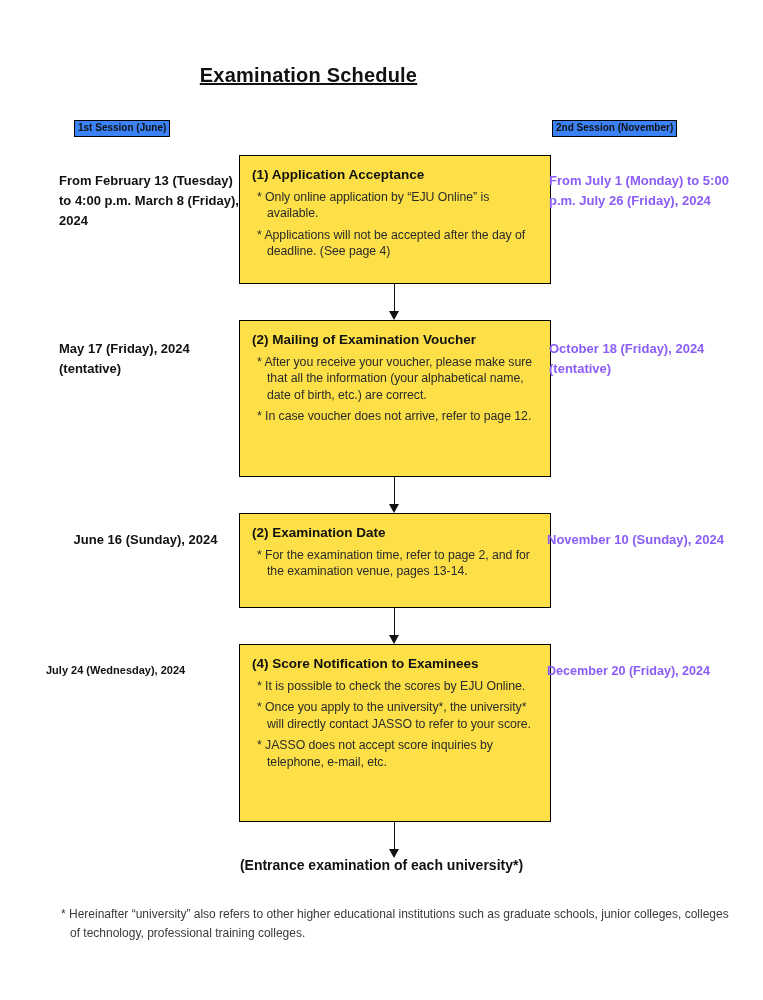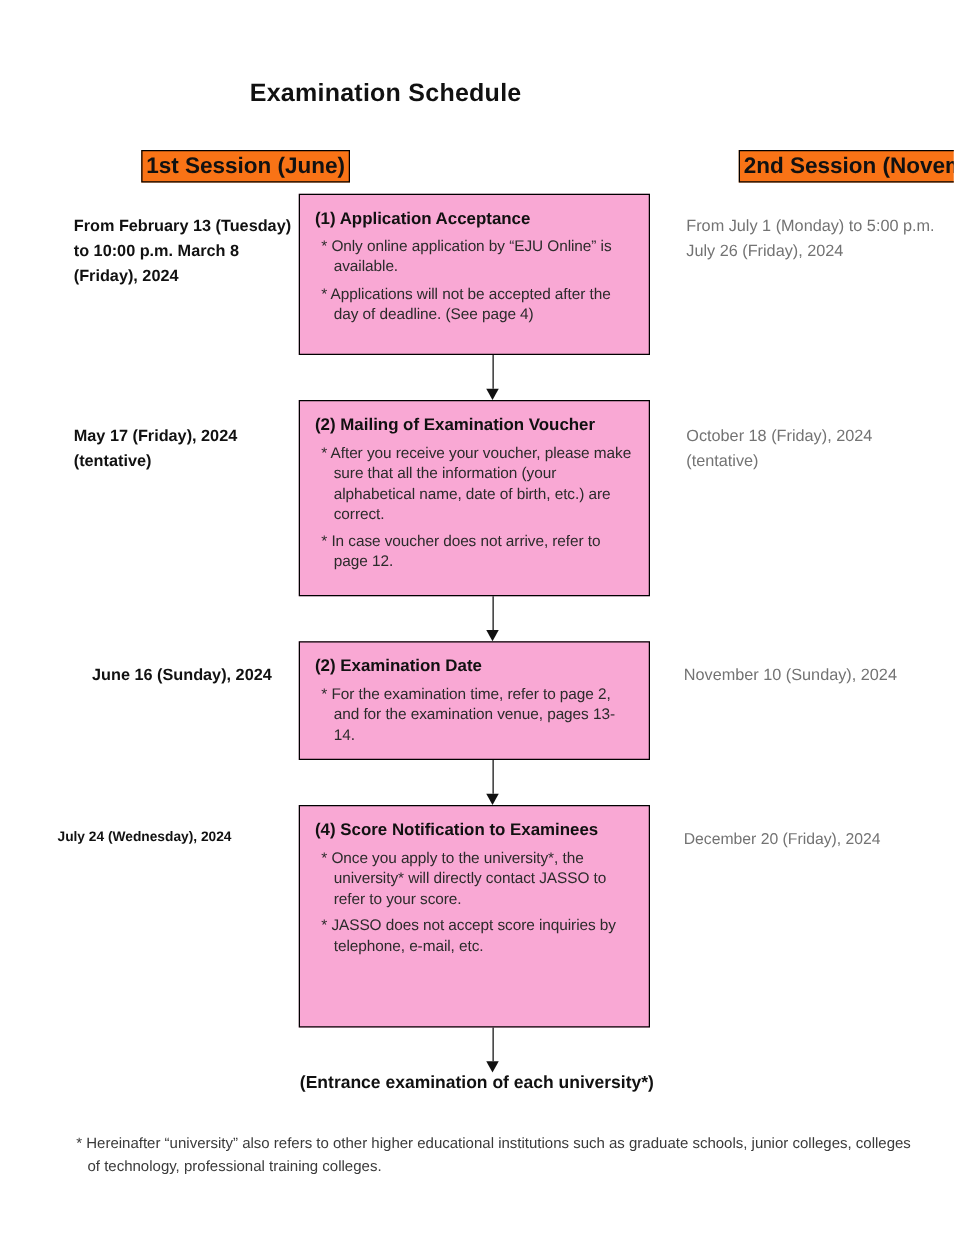--- a/index.html
+++ b/index.html
@@ -26,46 +26,46 @@
   .title {
     position: absolute;
     top: 64px;
     left: 0;
     width: 617px;
     text-align: center;
     font-size: 20px;
     font-weight: bold;
     letter-spacing: 0.2px;
     color: #111;
+    text-decoration: underline;
   }
 
   
   .session-label {
     position: absolute;
     border: 1.4px solid #000;
     padding: 1px 3px 2px 3px;
-    font-size: 18px;
+    font-size: 10px;
     font-weight: bold;
     white-space: nowrap;
     line-height: 1.15;
-    background: #f97316;
-    color: #111;
-    margin-left: 39px;
+    background: #3b82f6;
+    color: #111;
   }
   #session-left  { top: 120px; left: 74px; }
   #session-right { top: 120px; left: 552px; }
 
   
   .flow-box {
     position: absolute;
     left: 239px;
-    width: 281px;
+    width: 312px;
     box-sizing: border-box;
     border: 1.6px solid #000;
-    background: #f9a8d4;
+    background: #fde047;
     padding: 11px 12px 10px 11px;
   }
   .flow-title {
     font-size: 13.5px;
     font-weight: bold;
     color: #111;
     margin: 0 0 5px 1px;
     line-height: 1.25;
   }
   .flow-note {
@@ -131,23 +131,23 @@
     font-weight: bold;
     line-height: 1.53;
     color: #111;
   }
   .date-right {
     position: absolute;
     left: 549px;
     width: 200px;
     text-align: left;
     font-size: 13px;
-    font-weight: normal;
+    font-weight: bold;
     line-height: 1.53;
-    color: #737373;
+    color: #8b5cf6;
   }
   #date-left-1  { top: 171px; left: 59px; }
   #date-right-1 { top: 171px; }
 
   #date-left-2  { top: 339px; left: 59px; }
   #date-right-2 { top: 339px; }
 
   #date-left-3  { top: 530px; left: 53px; text-align: center; }
   #date-right-3 { top: 530px; left: 547px; }
 
@@ -182,21 +182,21 @@
 </head>
 <body>
 
 <div class="page">
 
   <div class="title">Examination Schedule</div>
 
   <div class="session-label" id="session-left">1st Session (June)</div>
   <div class="session-label" id="session-right">2nd Session (November)</div>
 
-  <div class="date-left" id="date-left-1">From February 13 (Tuesday) to 10:00 p.m. March 8 (Friday), 2024</div>
+  <div class="date-left" id="date-left-1">From February 13 (Tuesday) to 4:00 p.m. March 8 (Friday), 2024</div>
   <div class="flow-box" id="box-1">
     <div class="flow-title">(1) Application Acceptance</div>
     <div class="flow-note">* Only online application by “EJU Online” is available.</div>
     <div class="flow-note">* Applications will not be accepted after the day of deadline. (See page 4)</div>
   </div>
   <div class="date-right" id="date-right-1">From July 1 (Monday) to 5:00 p.m. July 26 (Friday), 2024</div>
 
   <div class="arrow" id="arrow-1">
     <div class="shaft"></div>
       <div class="head"></div>
@@ -223,20 +223,21 @@
   <div class="date-right" id="date-right-3">November 10 (Sunday), 2024</div>
 
   <div class="arrow" id="arrow-3">
     <div class="shaft"></div>
       <div class="head"></div>
   </div>
 
   <div class="date-left" id="date-left-4">July 24 (Wednesday), 2024</div>
   <div class="flow-box" id="box-4">
     <div class="flow-title">(4) Score Notification to Examinees</div>
+    <div class="flow-note">* It is possible to check the scores by EJU Online.</div>
     <div class="flow-note">* Once you apply to the university*, the university* will directly contact JASSO to refer to your score.</div>
     <div class="flow-note">* JASSO does not accept score inquiries by telephone, e-mail, etc.</div>
   </div>
   <div class="date-right" id="date-right-4">December 20 (Friday), 2024</div>
 
   <div class="arrow" id="arrow-4">
     <div class="shaft"></div>
       <div class="head"></div>
   </div>
 

